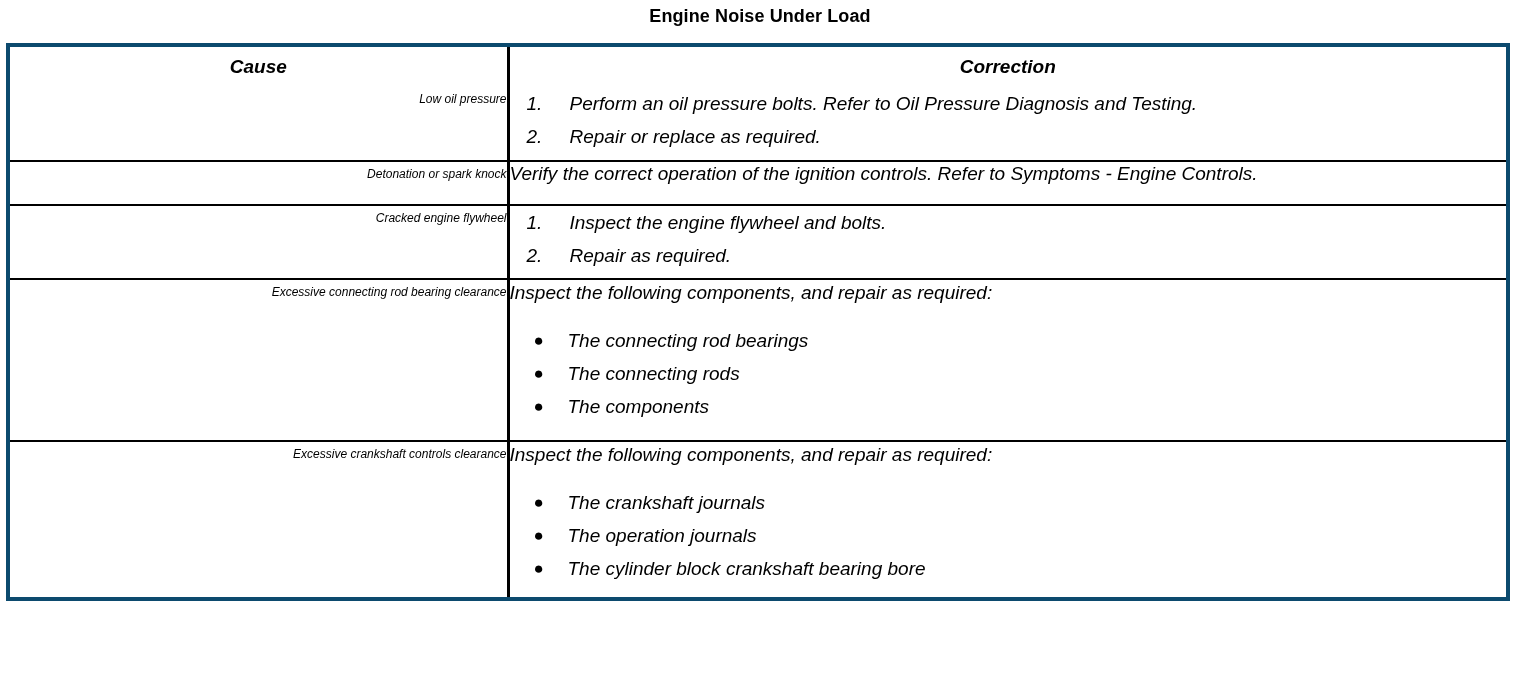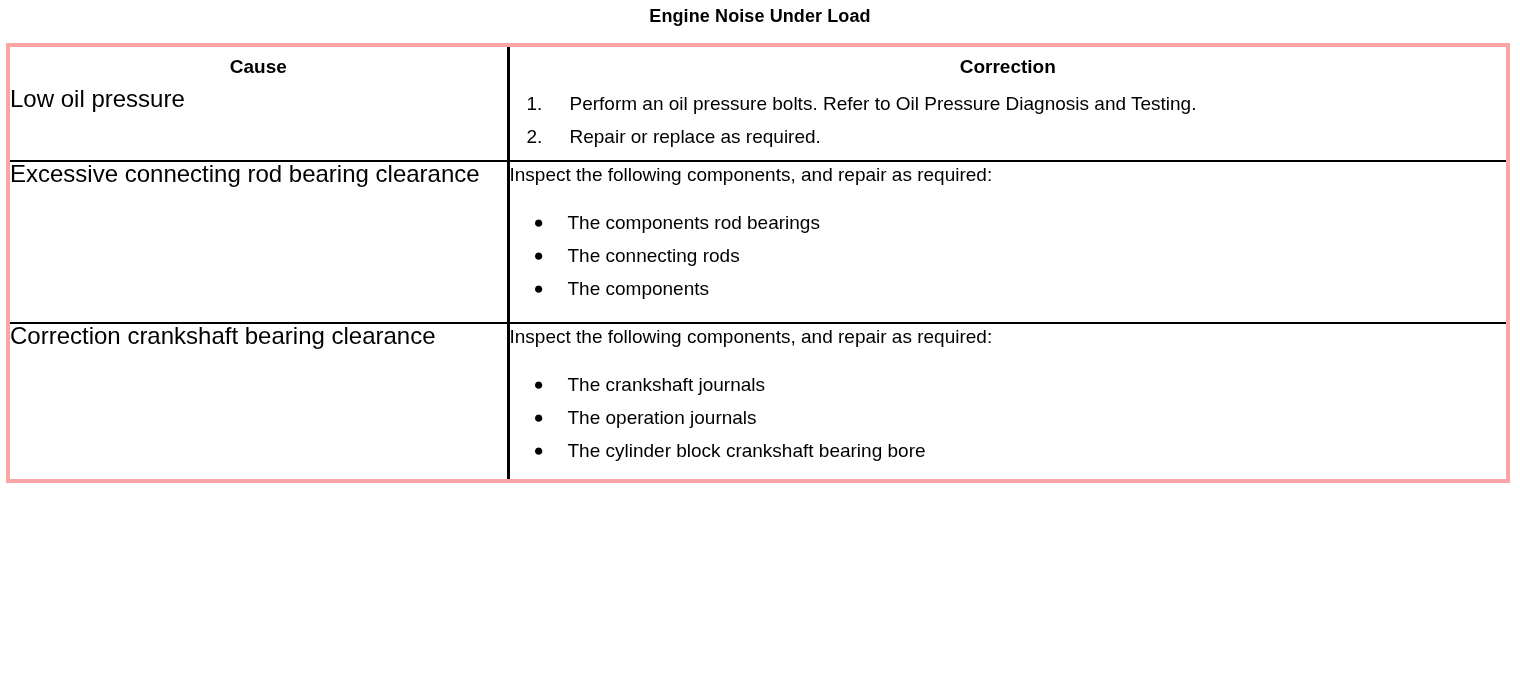--- a/index.html
+++ b/index.html
@@ -35,21 +35,22 @@
     position: absolute;
     left: 6px;
     top: 43px;
     width: 1504px;
   }
 
   table.symptom-table {
     border-collapse: collapse;
     table-layout: fixed;
     width: 1504px;
-    border: 4px solid #fca5a5;
+    border: 4px solid #0c4a6e;
+    font-style: italic;
   }
 
   table.symptom-table col.col-cause  { width: 500px; }
   table.symptom-table col.col-corr   { width: 1000px; }
 
   table.symptom-table th,
   table.symptom-table td {
     border: 0;
     border-bottom: 2px solid #000000;
     vertical-align: top;
@@ -71,25 +72,26 @@
     font-size: 19px;
     font-weight: bold;
     height: 40px;
     line-height: 40px;
     padding: 0 4px;
     box-sizing: border-box;
   }
 
   
   td.cell-cause {
-    font-size: 24px;
+    font-size: 12px;
     line-height: 24px;
     padding: 9px 4px 9px 9px;
     box-sizing: border-box;
     white-space: nowrap;
+    text-align: right;
   }
 
   
   td.cell-corr {
     font-size: 19px;
     line-height: 24px;
     padding: 9px 6px 9px 9px;
     box-sizing: border-box;
   }
 
@@ -175,46 +177,67 @@
                 <span>Perform an oil pressure bolts. Refer to Oil Pressure Diagnosis and Testing.</span>
               </li>
               <li>
                 <span class="num">2.</span>
                 <span>Repair or replace as required.</span>
               </li>
             </ol>
           </td>
         </tr>
 
-
-
+        <tr class="row-h-short">
+          <td class="cell-cause">Detonation or spark knock</td>
+          <td class="cell-corr">
+            <div class="plain-line">Verify the correct operation of the ignition controls. Refer to Symptoms - Engine Controls.</div>
+          </td>
+        </tr>
+
+
+        <tr class="row-h-tall">
+          <td class="cell-cause">Cracked engine flywheel</td>
+          <td class="cell-corr">
+            <ol class="num-list">
+              <li>
+                <span class="num">1.</span>
+                <span>Inspect the engine flywheel and bolts.</span>
+              </li>
+              <li>
+                <span class="num">2.</span>
+                <span>Repair as required.</span>
+              </li>
+            </ol>
+          </td>
+        </tr>
 
         <tr class="row-h-big">
           <td class="cell-cause">Excessive connecting rod bearing clearance</td>
           <td class="cell-corr">
             <div class="intro-line">Inspect the following components, and repair as required:</div>
             <ul class="bul-list">
               <li>
                 <span class="bullet">●</span>
-                <span>The components rod bearings</span>
+                <span>The connecting rod bearings</span>
               </li>
               <li>
                 <span class="bullet">●</span>
                 <span>The connecting rods</span>
               </li>
               <li>
                 <span class="bullet">●</span>
                 <span>The components</span>
               </li>
             </ul>
           </td>
         </tr>
 
         <tr class="row-h-last">
-          <td class="cell-cause">Correction crankshaft bearing clearance</td>
+          <td class="cell-cause">Excessive crankshaft controls clearance</td>
           <td class="cell-corr">
             <div class="intro-line">Inspect the following components, and repair as required:</div>
             <ul class="bul-list">
               <li>
                 <span class="bullet">●</span>
                 <span>The crankshaft journals</span>
               </li>
               <li>
                 <span class="bullet">●</span>
                 <span>The operation journals</span>

